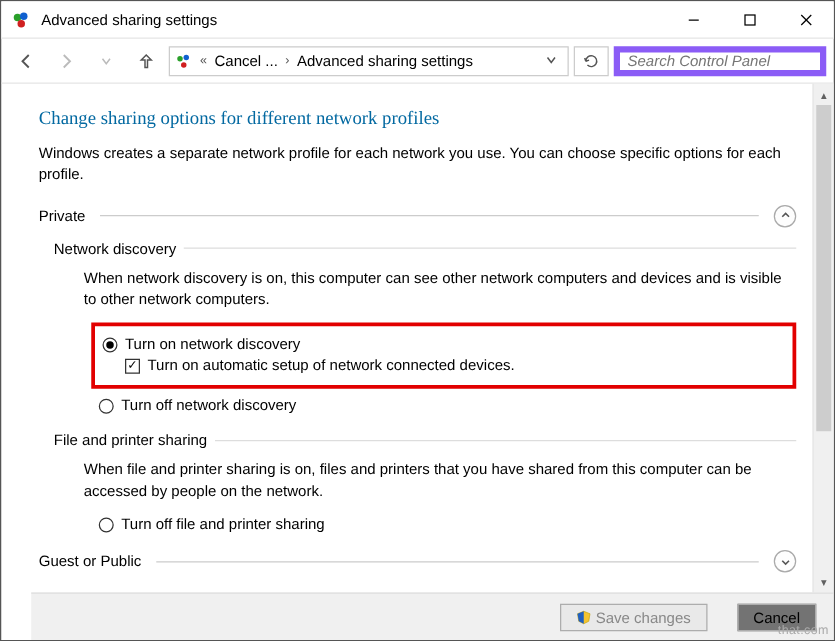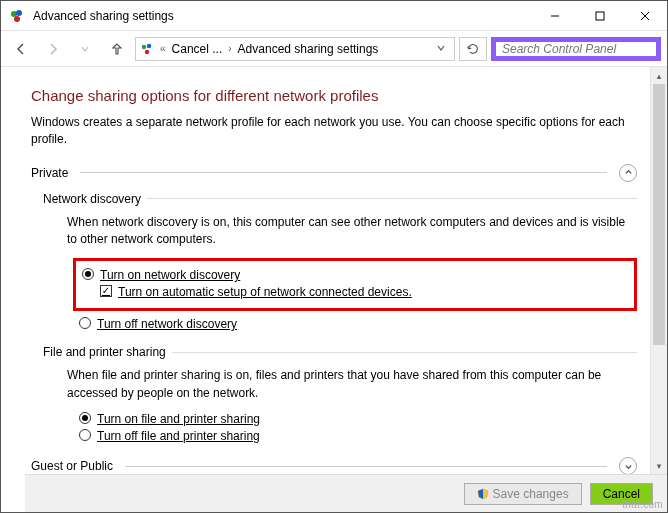--- a/index.html
+++ b/index.html
@@ -83,23 +83,24 @@
     font-family: inherit;
   }
   
   .content {
     position: absolute;
     top: 66px; bottom: 38px; left: 0; right: 0;
     overflow: hidden;
     padding: 14px 30px 0 30px;
   }
   .heading {
-    color: #7f1d1d;
+    color: #0369a1;
     font-size: 15px;
     margin: 6px 0 10px 0;
+    font-family: Liberation Serif, serif;
   }
   .intro {
     font-size: 12px;
     line-height: 1.4;
     margin-bottom: 16px;
   }
   .section {
     margin-bottom: 6px;
   }
   .section-header {
@@ -137,24 +138,23 @@
   .sub-header .line { flex: 1; height: 1px; background: #ddd; }
   .desc {
     margin: 4px 0 10px 24px;
     line-height: 1.45;
   }
   .options {
     margin-left: 36px;
   }
   .opt-row {
     display: flex;
-    align-items: flex-start;
+    align-items: flex-end;
     gap: 6px;
     margin: 3px 0;
-    text-decoration: underline;
   }
   .radio {
     width: 12px; height: 12px;
     border: 1px solid #333;
     border-radius: 50%;
     display: flex; align-items: center; justify-content: center;
     background: #fff;
   }
   .radio.sel::after {
     content: ""; width: 6px; height: 6px; background: #000; border-radius: 50%;
@@ -177,28 +177,28 @@
   .footer {
     position: absolute;
     bottom: 0; left: 0; right: 0;
     height: 38px;
     background: #f0f0f0;
     border-top: 1px solid #ddd;
     display: flex;
     align-items: center;
     justify-content: flex-end;
     padding: 0 14px;
-    gap: 8px;
+    gap: 24px;
     margin-left: 24px;
   }
   .btn {
     height: 22px;
     padding: 0 12px;
     border: 1px solid #adadad;
-    background: #84cc16;
+    background: #737373;
     font-size: 12px;
     display: flex; align-items: center; gap: 4px;
     font-family: inherit;
   }
   .btn.disabled { color: #888; background: #e9e9e9; }
   .shield { width: 12px; height: 12px; }
   .watermark {
     position: absolute;
     bottom: 2px; right: 4px;
     font-size: 10px;
@@ -336,24 +336,20 @@
     </div>
 
     <div class="subsection">
       <div class="sub-header">
         <span class="label">File and printer sharing</span>
         <span class="line"></span>
       </div>
       <div class="desc">When file and printer sharing is on, files and printers that you have shared from this computer can be accessed by people on the network.</div>
       <div class="options">
         <div class="opt-row">
-          <span class="radio sel"></span>
-          <span>Turn on file and printer sharing</span>
-        </div>
-        <div class="opt-row">
           <span class="radio"></span>
           <span>Turn off file and printer sharing</span>
         </div>
       </div>
     </div>
   </div>
 
   <div class="section">
     <div class="section-header">
       <span class="label">Guest or Public</span>

